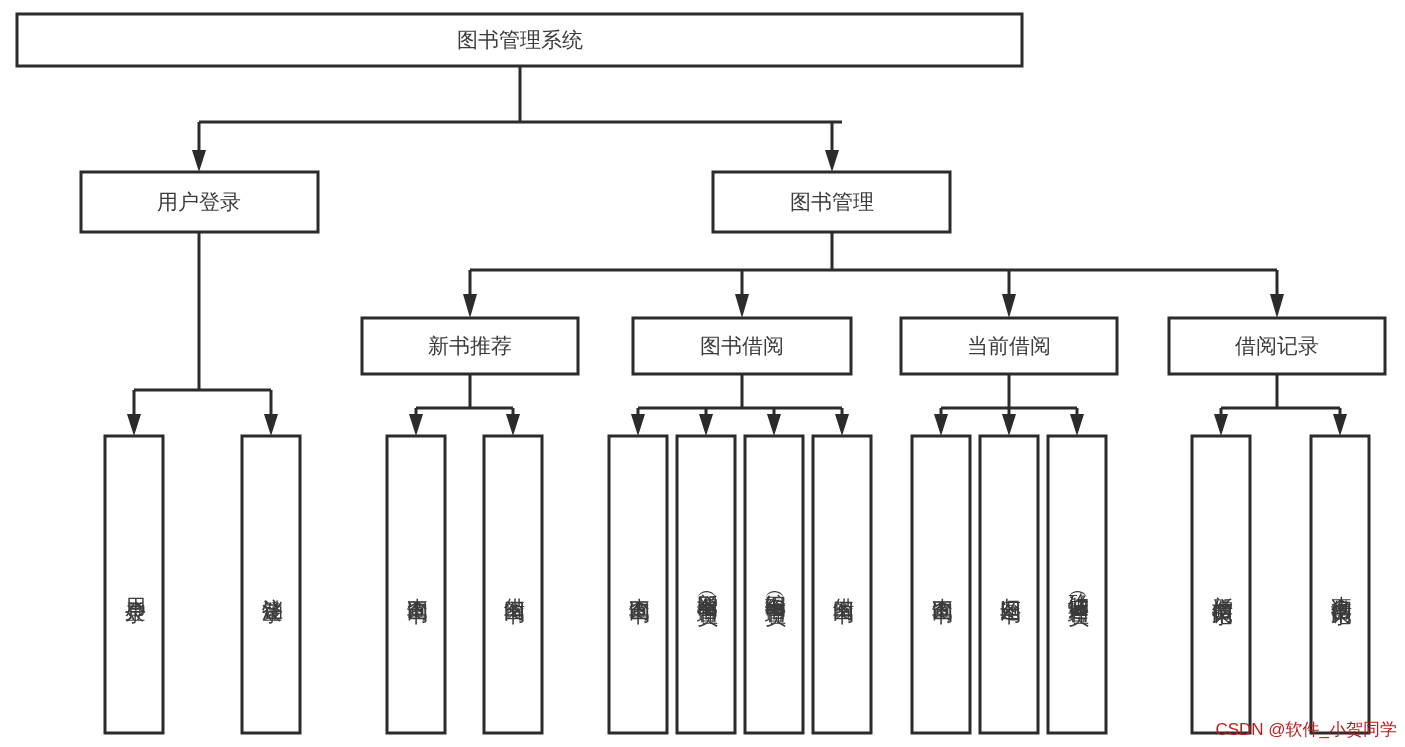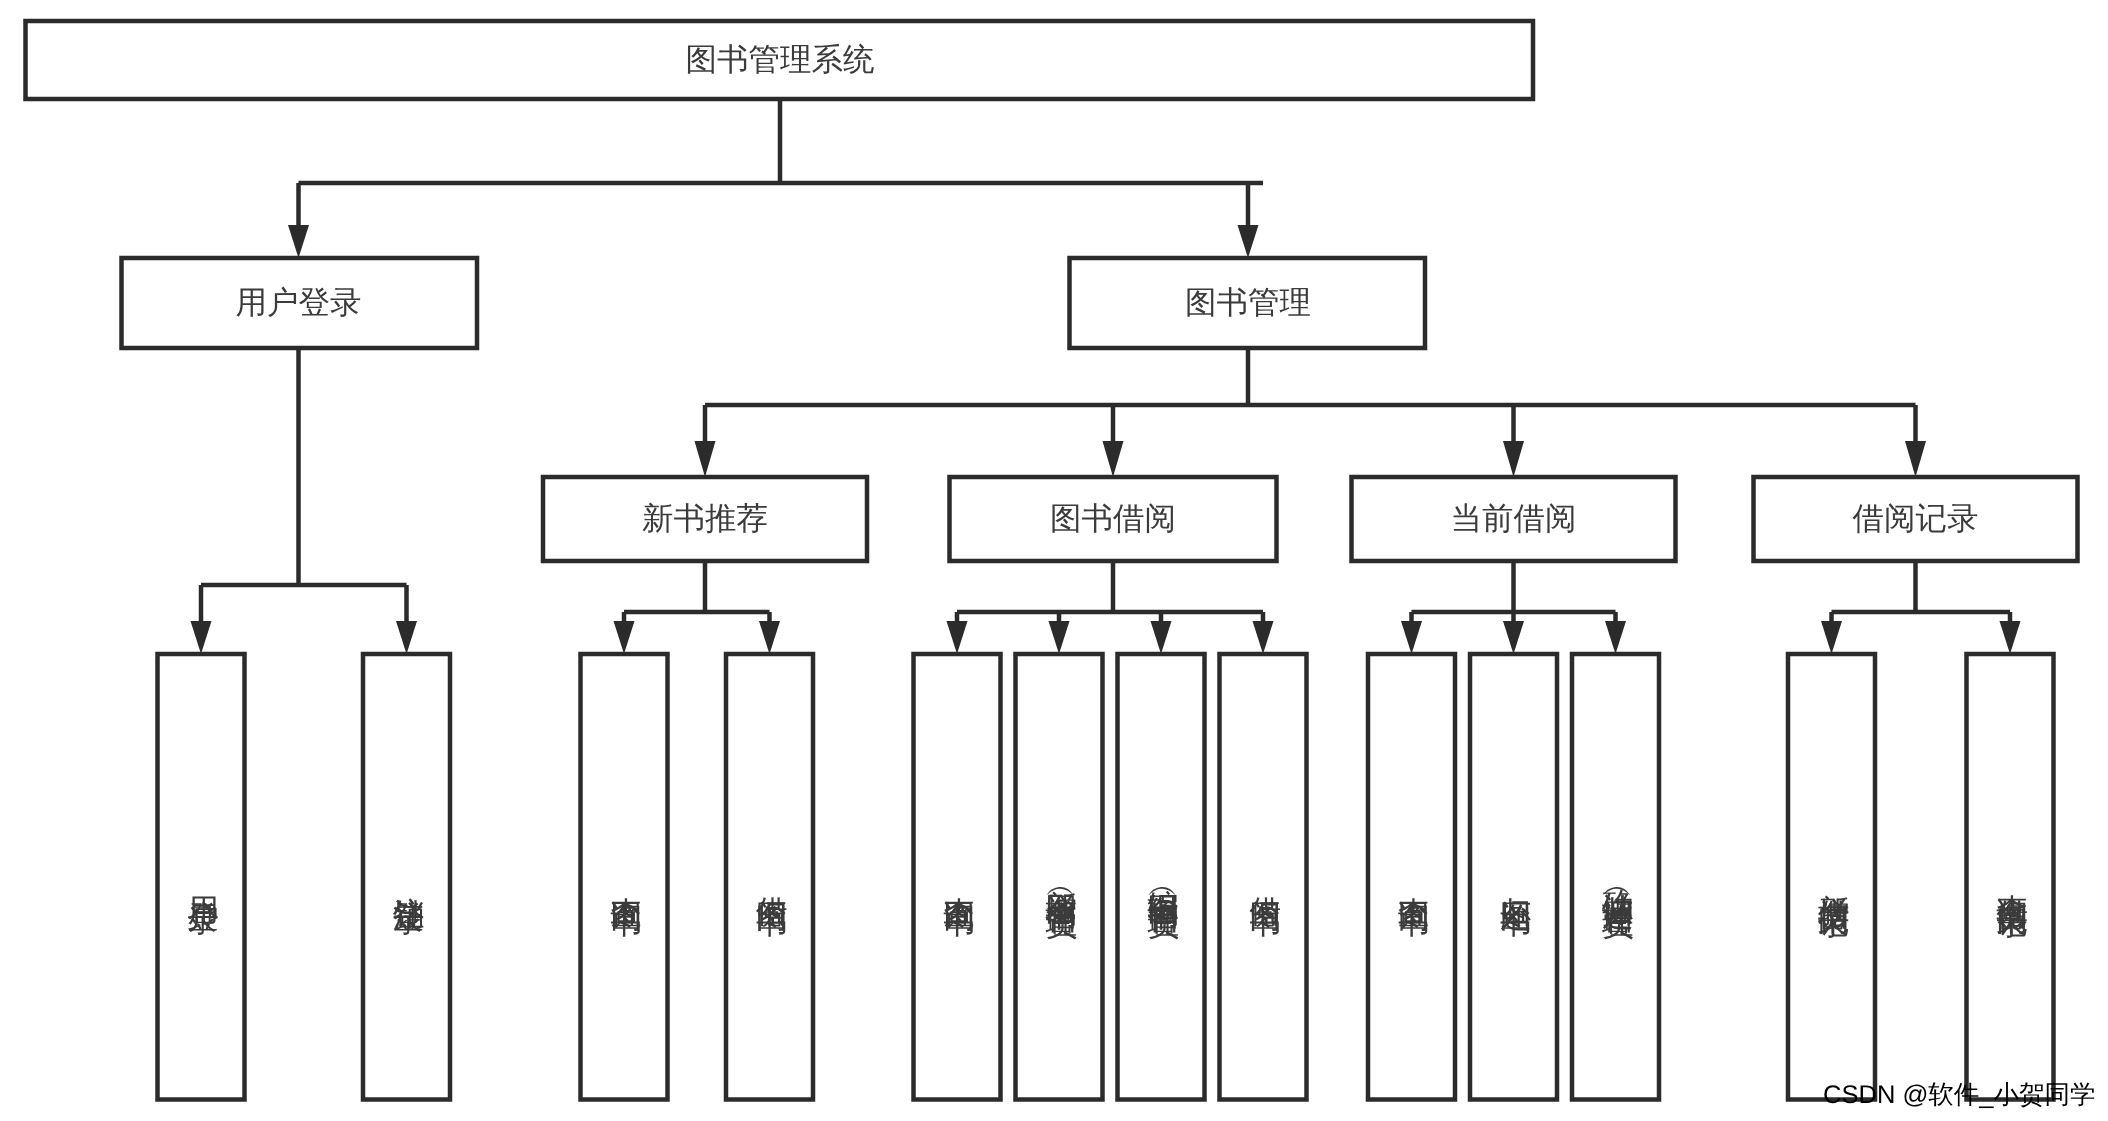--- a/index.html
+++ b/index.html
@@ -56,21 +56,21 @@
   .arrow-head {
     fill: #2b2b2b;
     stroke: none;
   }
   .watermark {
     position: absolute;
     right: 8px;
     bottom: 6px;
     font-family: "Liberation Sans", "DejaVu Sans", sans-serif;
     font-size: 17px;
-    color: #000000;
+    color: #b91c1c;
     white-space: nowrap;
     user-select: none;
     pointer-events: none;
   }
 </style>
 </head>
 <body>
 
 <div id="diagram-root">
 

